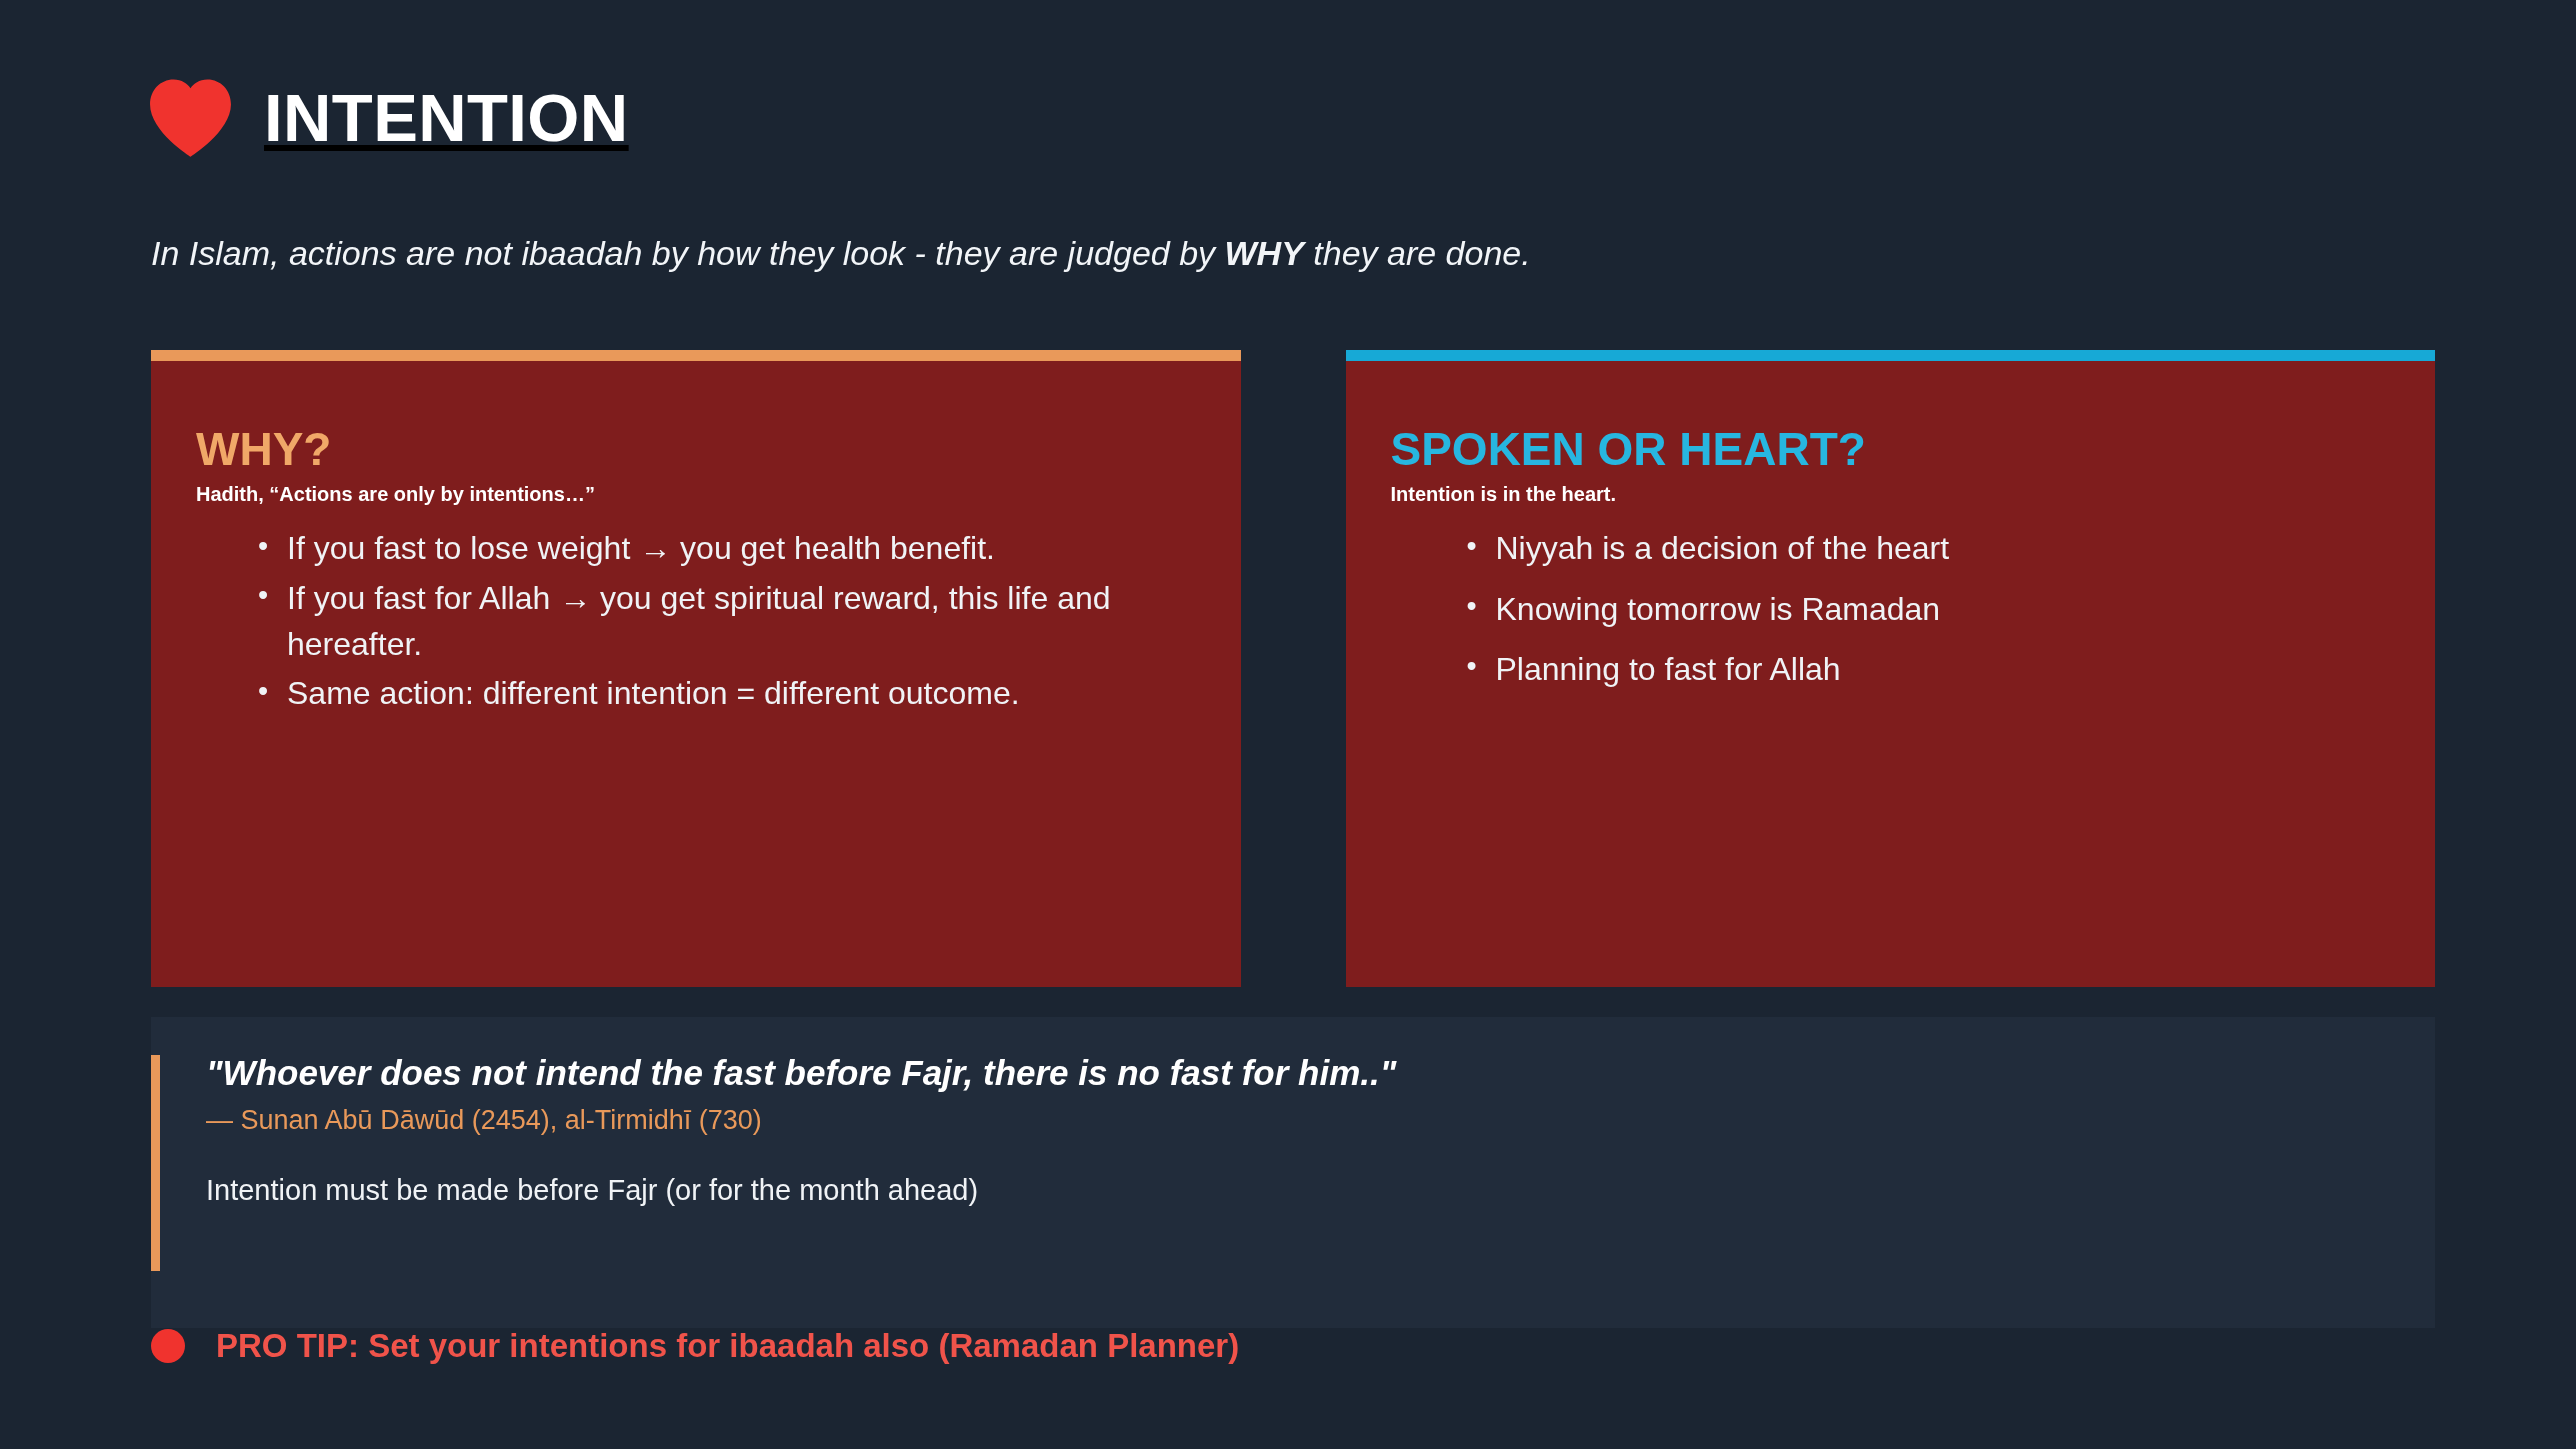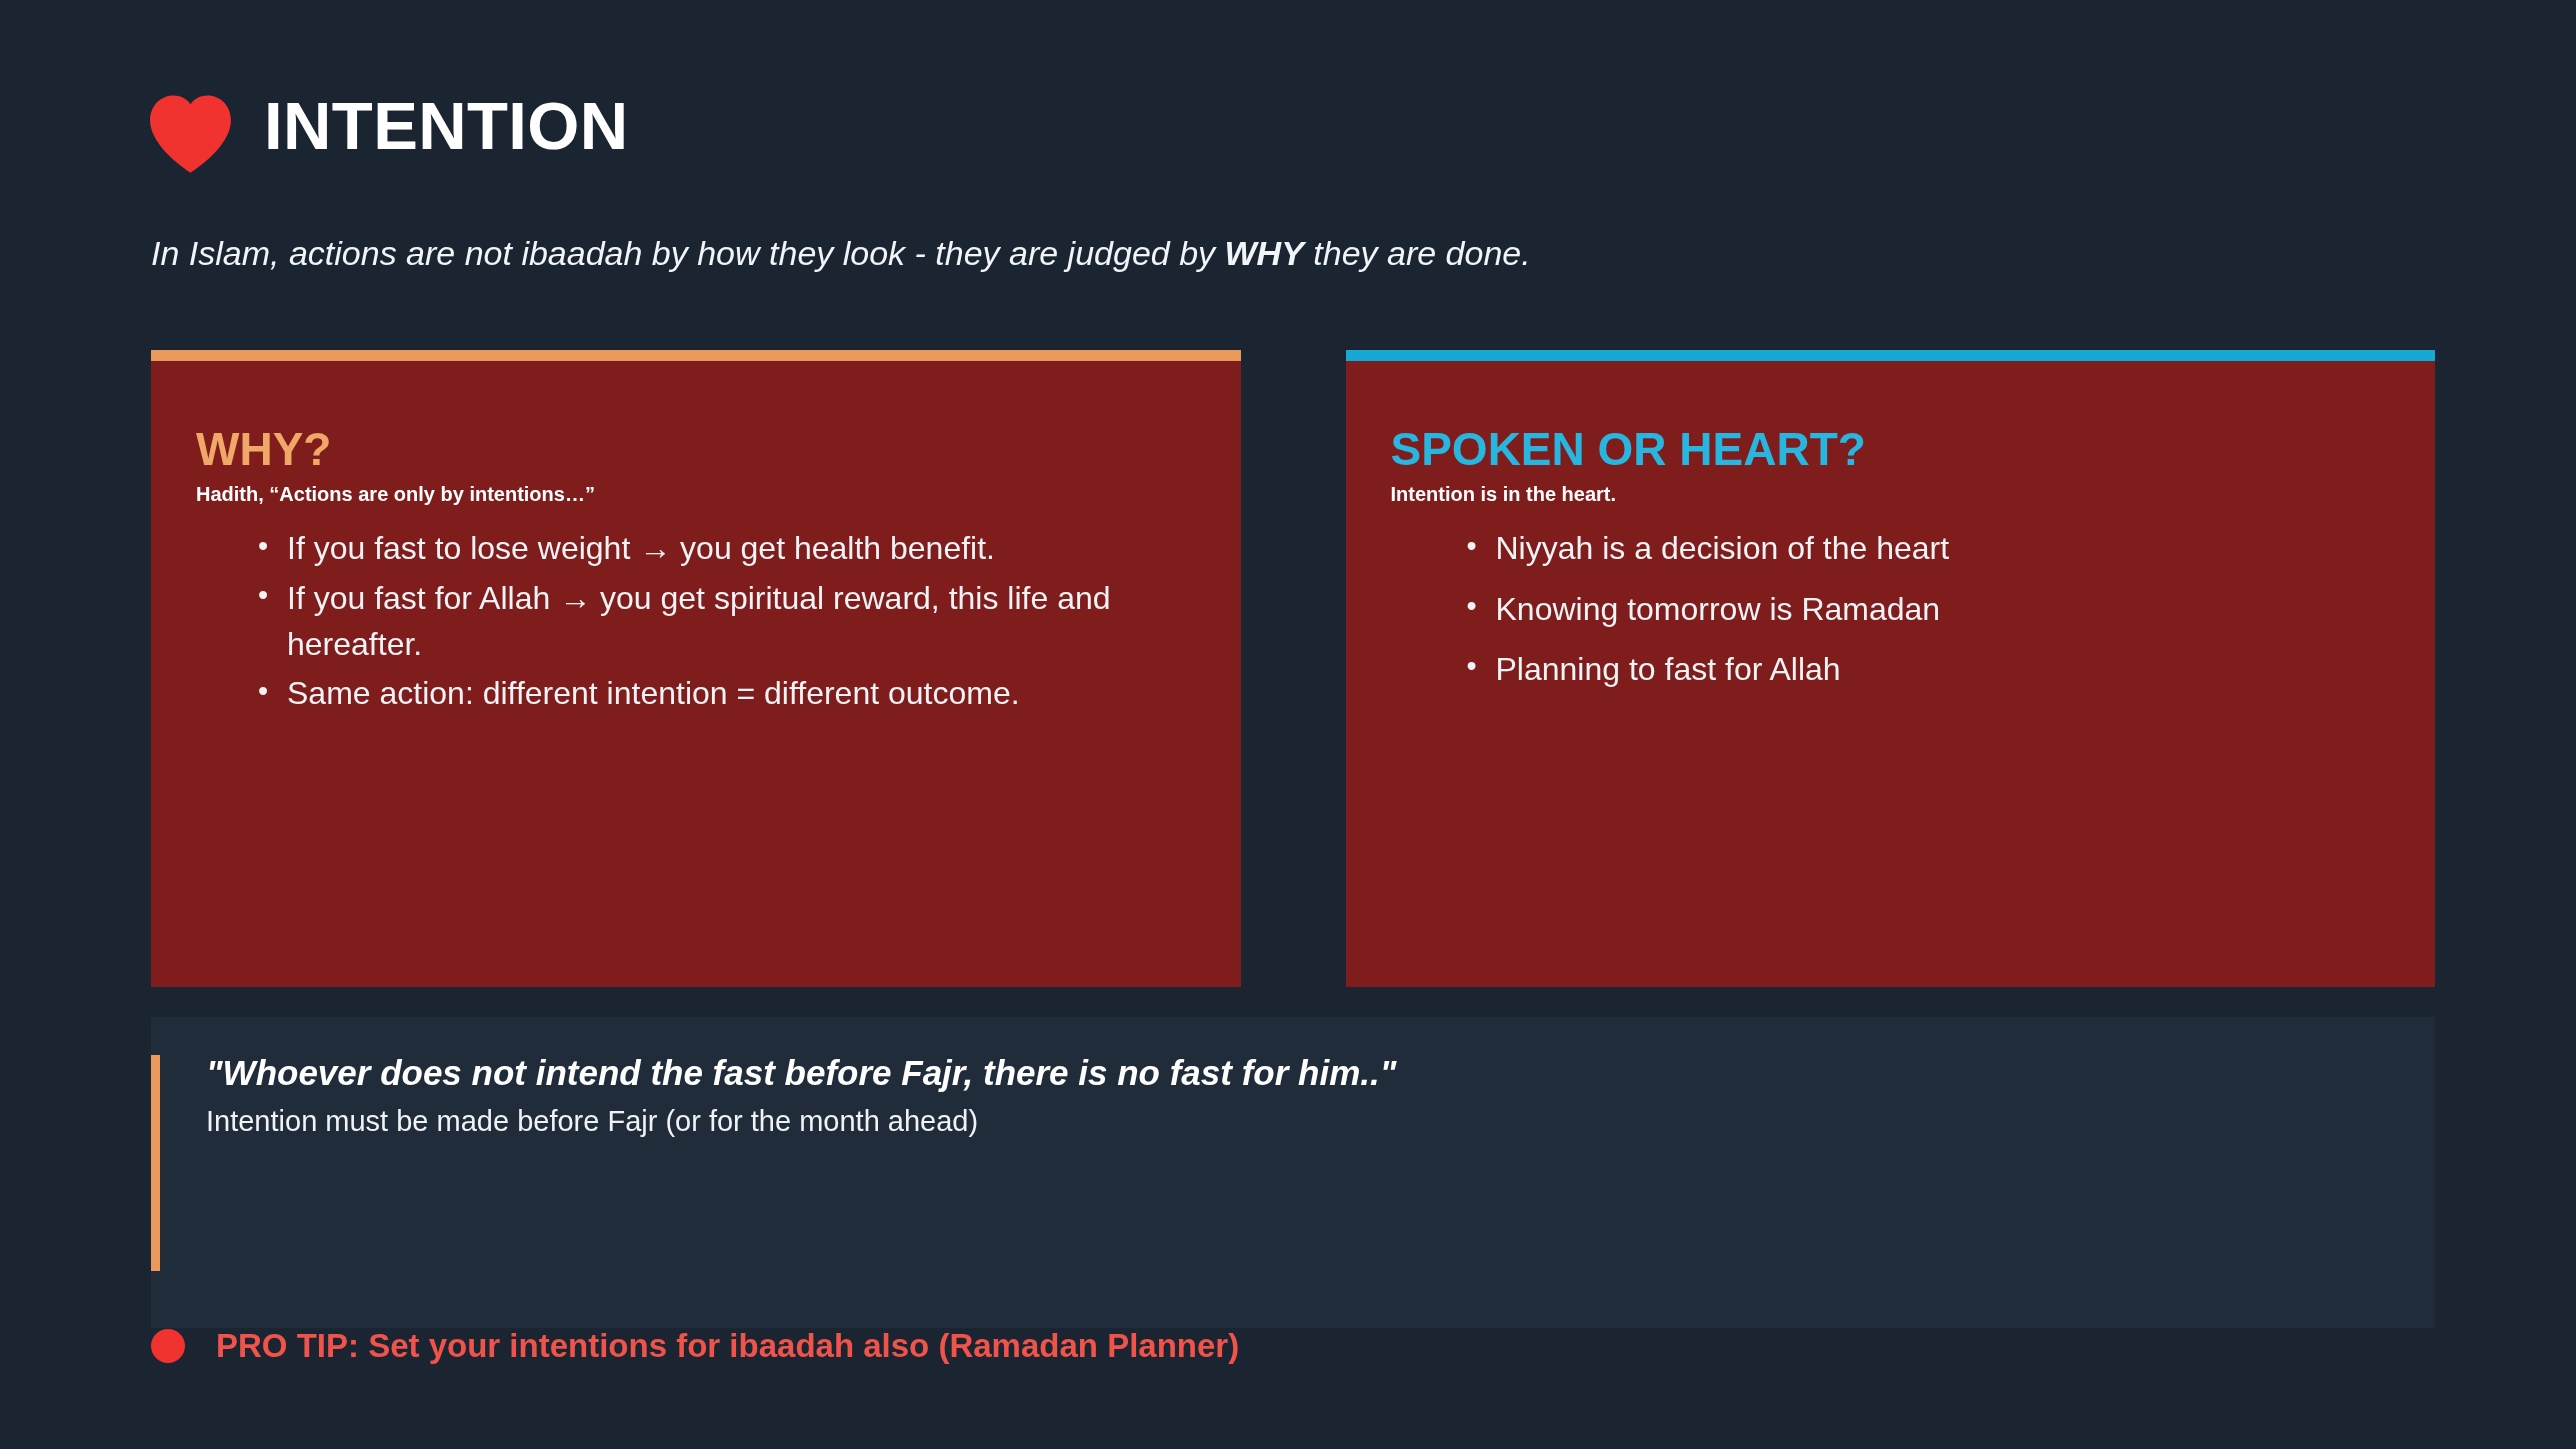--- a/index.html
+++ b/index.html
@@ -14,25 +14,26 @@
     position: relative;
     width: 2576px;
     height: 1449px;
     background: #1b2532;
     padding: 0;
   }
 
   
   .header {
     display: flex;
-    align-items: flex-start;
+    align-items: center;
     gap: 29px;
     position: absolute;
     left: 146px;
-    top: 92px;
+    top: 76px;
+    text-decoration: underline;
   }
   .heart-icon {
     width: 89px;
     height: 82px;
     flex: 0 0 auto;
     display: block;
   }
   .title {
     font-size: 67px;
     font-weight: 700;
@@ -211,20 +212,21 @@
         <li>Knowing tomorrow is Ramadan</li>
         <li>Planning to fast for Allah</li>
       </ul>
     </section>
 
   </div>
 
   <div class="quote-block">
     <div class="accent"></div>
     <div class="quote-text">"Whoever does not intend the fast before Fajr, there is no fast for him.."</div>
+    <div class="quote-source">— Sunan Abū Dāwūd (2454), al-Tirmidhī (730)</div>
     <div class="quote-note">Intention must be made before Fajr (or for the month ahead)</div>
   </div>
 
   <div class="protip">
     <span class="dot"></span>
     <span class="text">PRO TIP: Set your intentions for ibaadah also (Ramadan Planner)</span>
   </div>
 
 </div>
 

